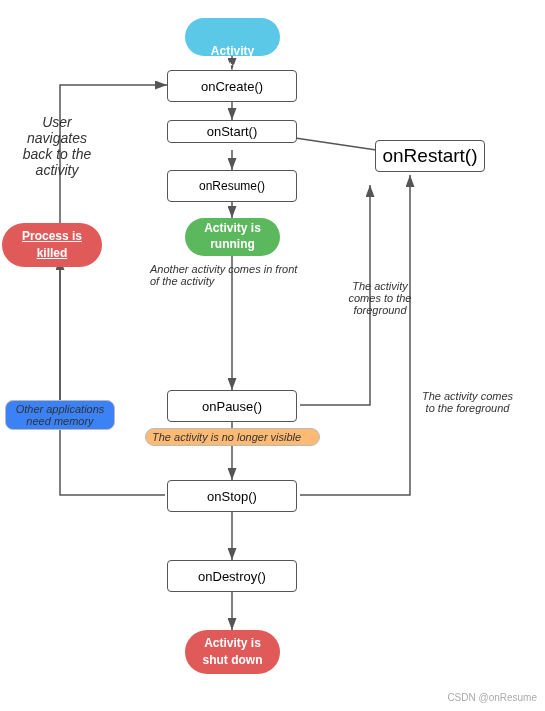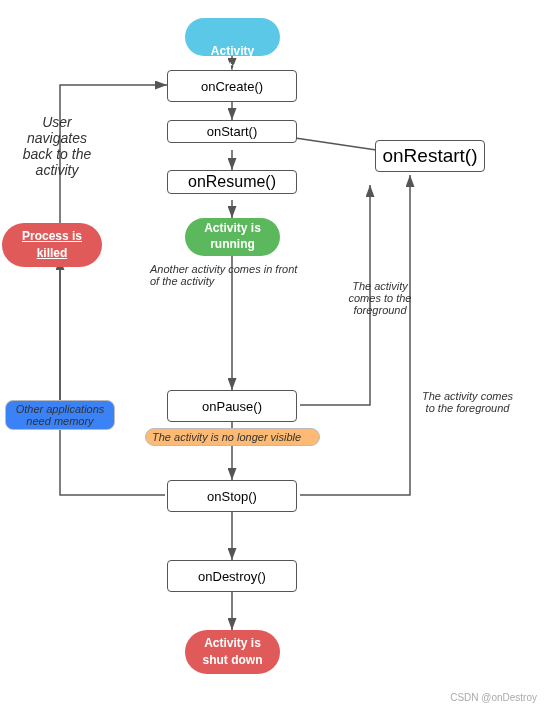--- a/index.html
+++ b/index.html
@@ -111,21 +111,21 @@
   </div>
 
   <div class="box" style="left:167px; top:70px; width:130px; height:32px; font-size:13px;">
     <span>onCreate()</span>
   </div>
 
   <div class="box" style="left:167px; top:120px; width:130px; height:23px; font-size:13px;">
     <span>onStart()</span>
   </div>
 
-  <div class="box" style="left:167px; top:170px; width:130px; height:24px; font-size:16px;">
+  <div class="box" style="left:167px; top:170px; width:130px; height:32px; font-size:12px;">
     <span>onResume()</span>
   </div>
 
   <div class="box-oval" style="left:185px; top:218px; width:95px; height:38px; background:#5cb85c; font-size:12px; white-space:pre-line;">
     <span style="white-space:pre-line; text-align:center; line-height:1.3;">Activity is
 running</span>
   </div>
 
   <div class="label-italic" style="left:150px; top:263px; width:155px;">
     <span>Another activity comes
@@ -179,16 +179,16 @@
 comes to the
 foreground</span>
   </div>
 
   <div class="label-italic" style="left:5px; top:400px; width:110px; text-align:center; font-size:11px; border:1px solid #bbb; border-radius:8px; padding:2px 4px; background:#3b82f6;">
     <span>Other applications
 need memory</span>
   </div>
 
   <div class="watermark">
-    <span>CSDN @onDestroy</span>
+    <span>CSDN @onResume</span>
   </div>
 
 </div>
 
 </body></html>

